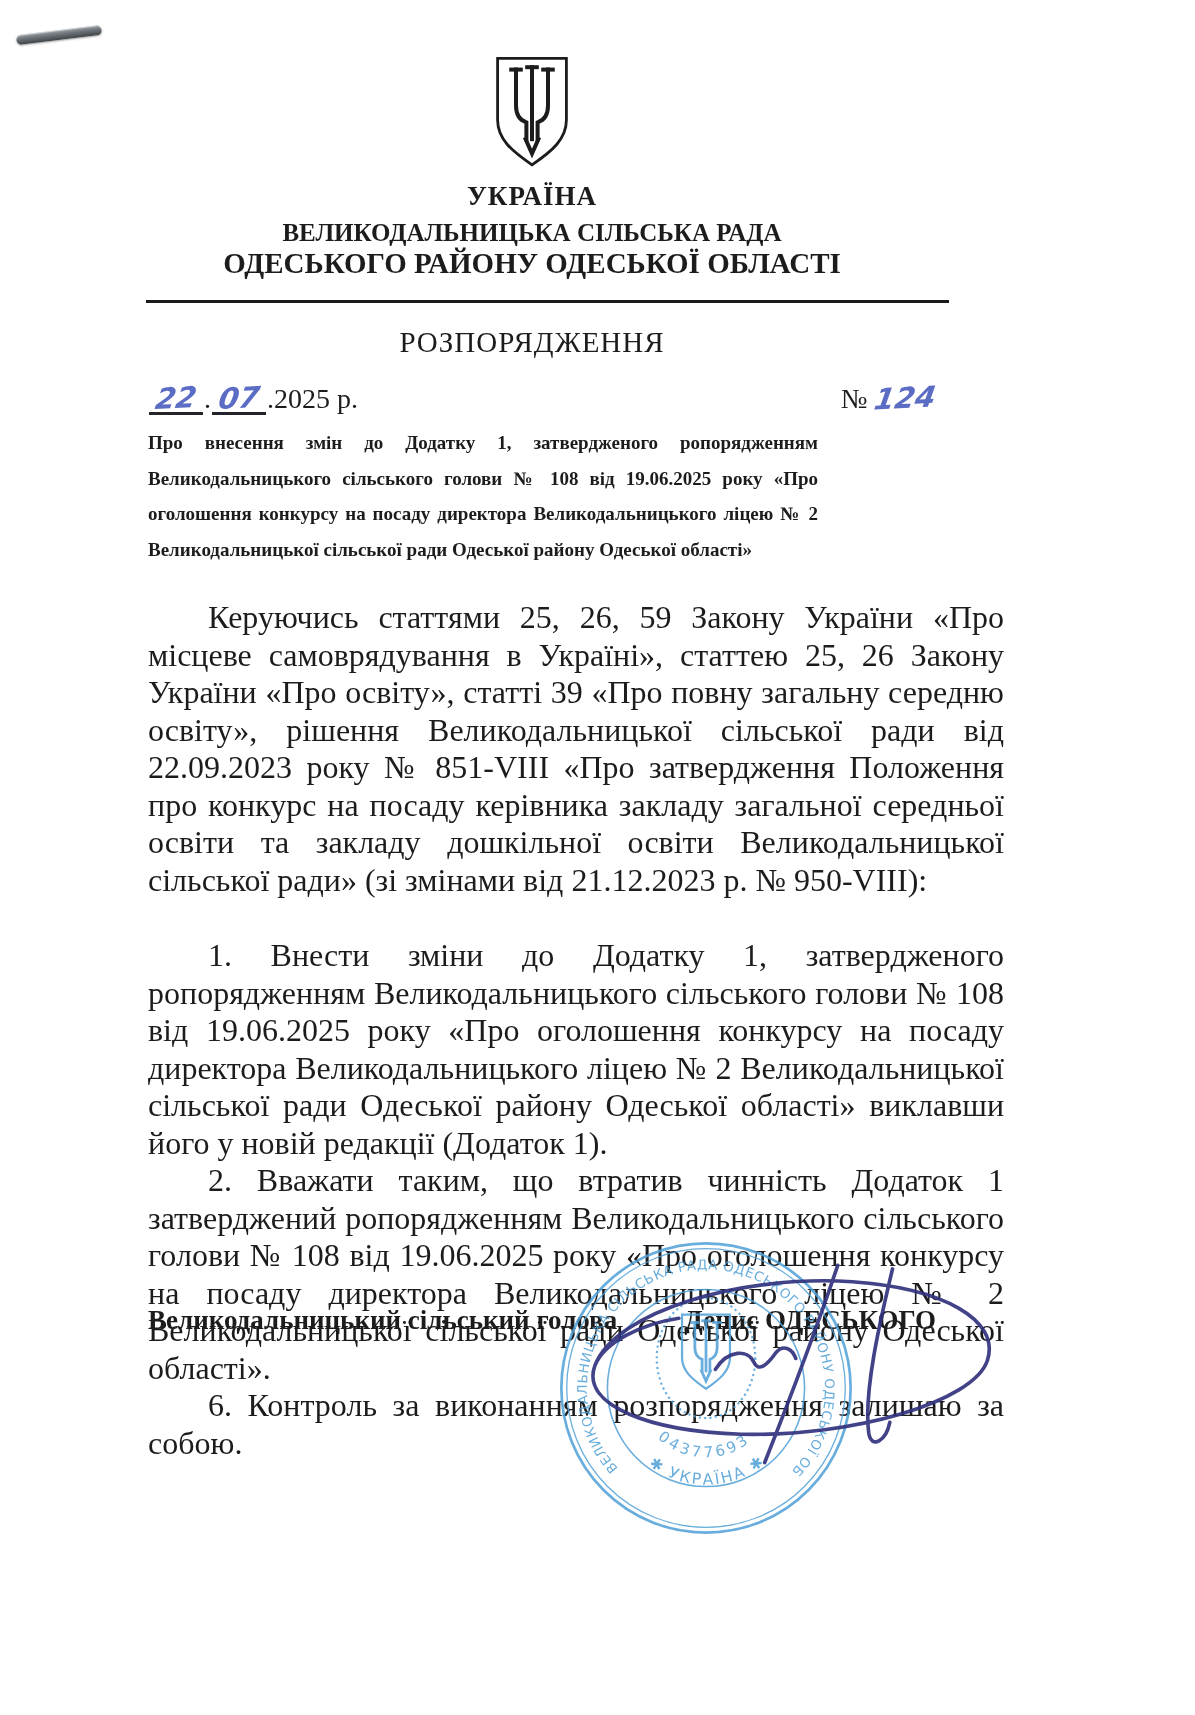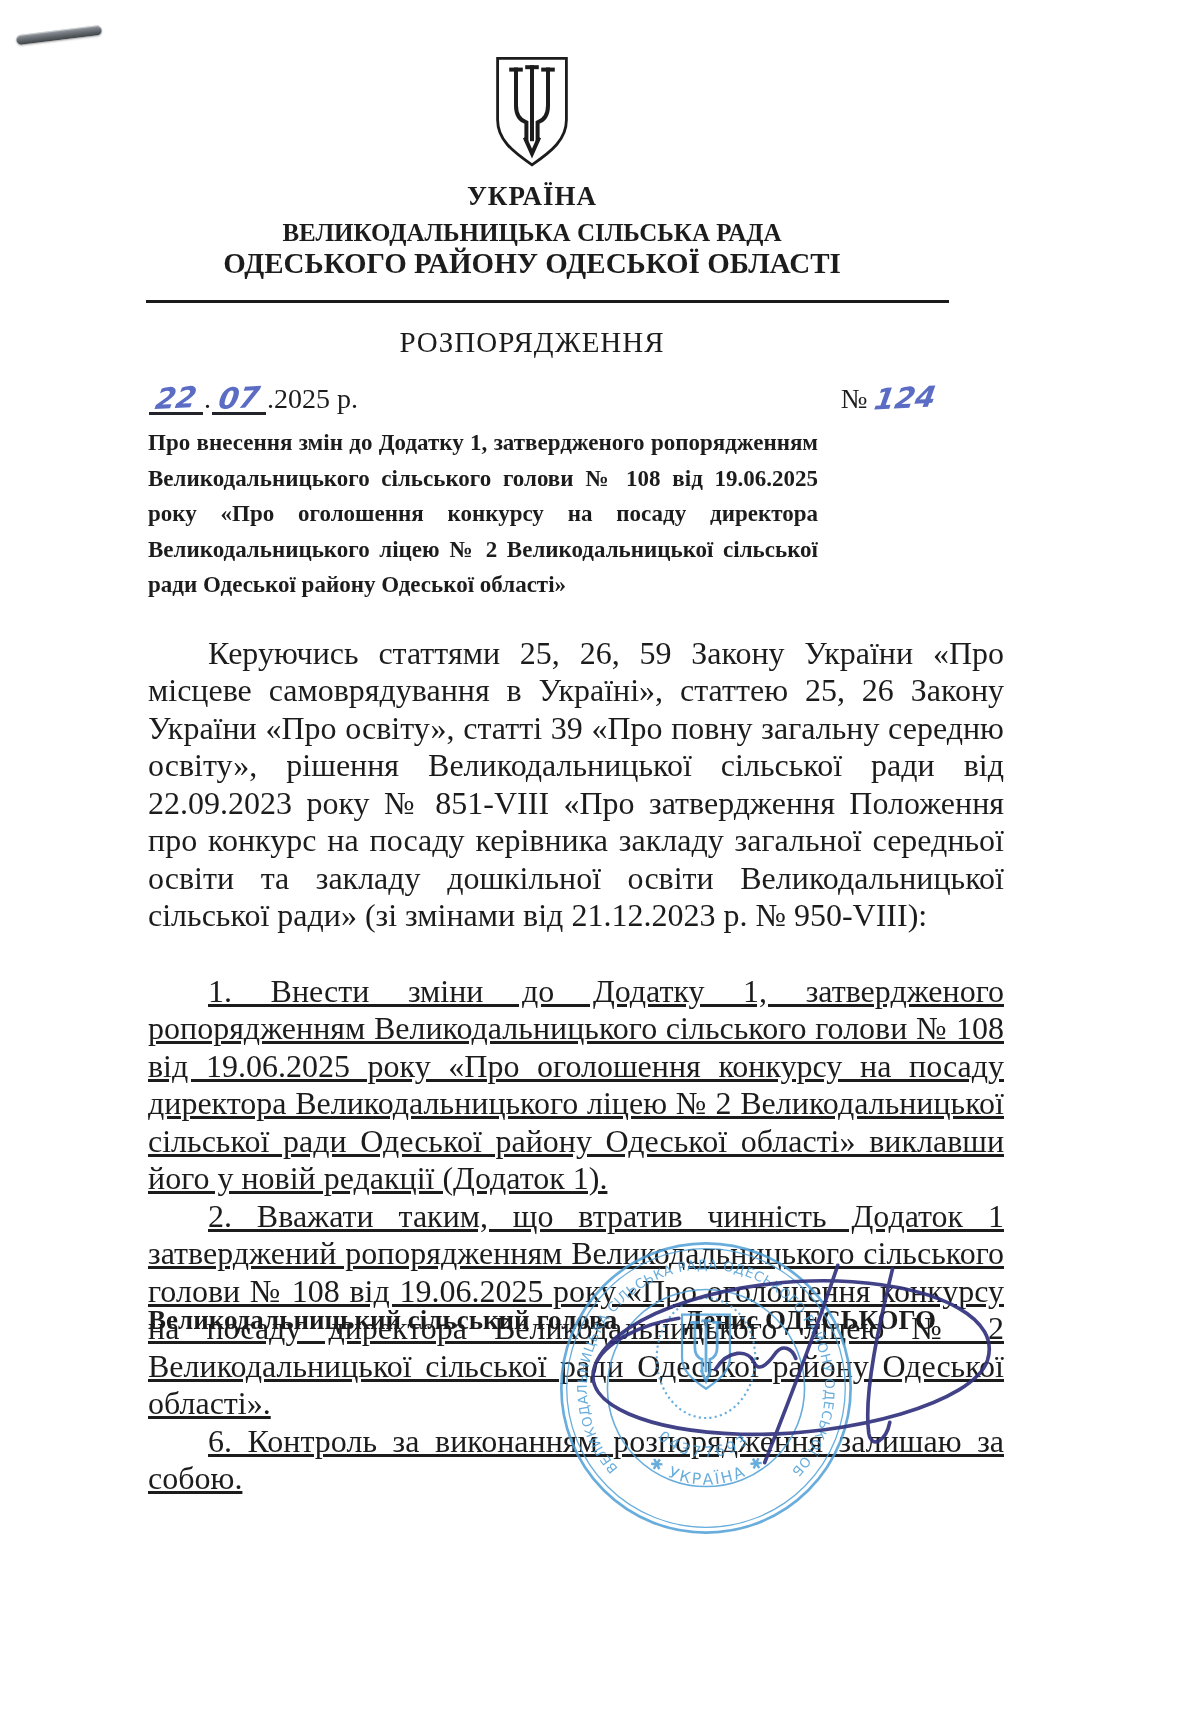--- a/index.html
+++ b/index.html
@@ -40,30 +40,30 @@
   }
   .hw-slot {
     display:inline-block; border-bottom:3px solid #23232a;
     min-width:54px; text-align:center; line-height:26px;
     margin:0 1px;
   }
   .num-group .hw { margin-left:8px; }
 
   .subject {
     margin:10px 0 0 148px; width:670px;
-    font-weight:bold; font-size:23px; line-height:35.5px;
+    font-weight:bold; font-size:19px; line-height:35.5px;
     text-align:justify;
   }
   .body-par {
     margin:0 60px 0 148px;
     font-size:32px; line-height:37.5px;
     text-align:justify; text-indent:60px;
   }
   .preamble { margin-top:32px; }
-  .items { margin-top:38px;text-decoration:underline; }
+  .items { margin-top:38px; }
 
   .sign-row {
     position:absolute; left:148px; right:128px; top:1305px;
     display:flex; justify-content:space-between;
     font-weight:bold; font-size:27px;gap:20px;
   }
   .stamp-wrap { position:absolute; left:556px; top:1238px; width:300px; height:300px; opacity:.85; }
   .stamp-wrap svg { mix-blend-mode:multiply; }
   .sig-wrap { position:absolute; left:578px; top:1258px; width:430px; height:210px; }
 </style>

